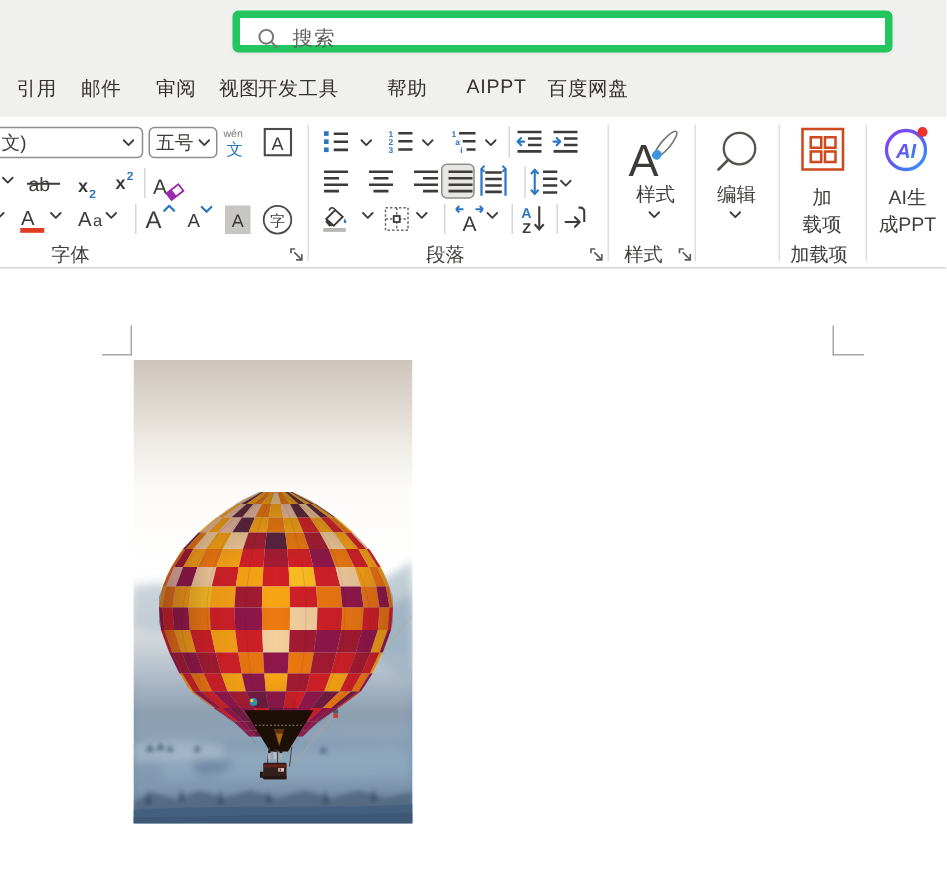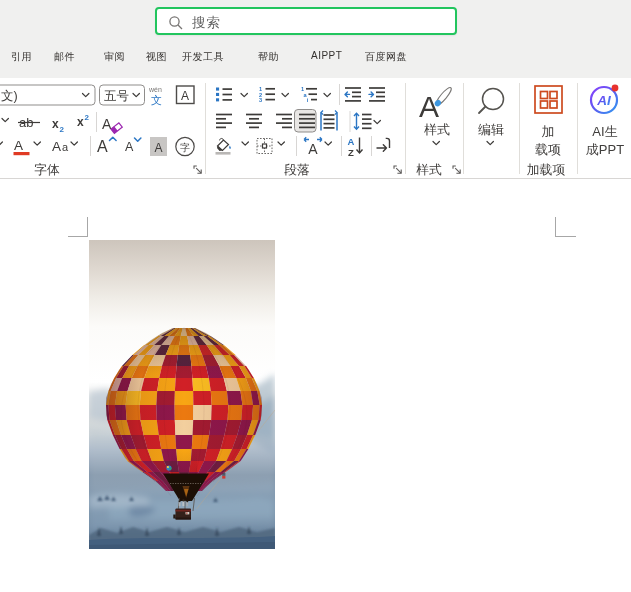--- a/index.html
+++ b/index.html
@@ -1,26 +1,26 @@
 <!DOCTYPE html>
 <html><head>
 <meta charset="utf-8">
 <style>
 * { margin:0; padding:0; box-sizing:border-box; }
 html,body { width:631px; height:592px; overflow:hidden; background:#fff;
   font-family:"Liberation Sans", sans-serif; }
 #app { position:relative; width:631px; height:592px; }
 
 #topbar { position:absolute; left:0; top:0; width:631px; height:78px; background:#f0f0ef; }
-#search { position:absolute; left:155px; top:7px; width:302px; height:28px; background:#fff;
-  border:2px solid #22c55e; border-radius:4px; box-shadow:0 1px 2px rgba(0,0,0,0.06); }
+#search { position:absolute; left:155px; top:7px; width:440px; height:28px; background:#fff;
+  border:5px solid #22c55e; border-radius:4px; box-shadow:0 1px 2px rgba(0,0,0,0.06); }
 #search .stxt { position:absolute; left:35px; top:5px; font-size:13.5px; color:#616161; letter-spacing:1px;}
 #search svg { position:absolute; left:11px; top:6px; }
 
-.tab { position:absolute; top:50px; font-size:10px; color:#33302e; letter-spacing:0.5px; }
+.tab { position:absolute; top:50px; font-size:13px; color:#33302e; letter-spacing:0.5px; }
 
 #ribbon { position:absolute; left:0; top:78px; width:631px; height:101px; background:#fff;
   border-bottom:1px solid #d8d6d4; }
 
 #doc { position:absolute; left:0; top:180px; width:631px; height:412px; background:#ffffff; }
 .crop { position:absolute; background:#a7a7a7; }
 #pic { position:absolute; left:89px; top:60px; width:186px; height:309px; }
 </style>
 </head>
 <body>
@@ -30,21 +30,21 @@
     <svg width="16" height="16" viewBox="0 0 16 16">
           <circle cx="6.5" cy="6.5" r="4.6" fill="none" stroke="#767472" stroke-width="1.3"></circle>
           <line x1="10" y1="10" x2="14" y2="14" stroke="#767472" stroke-width="1.3"></line>
         </svg>
     <span class="stxt">搜索</span>
   </div>
   <span class="tab" style="left:11px;">引用</span>
   <span class="tab" style="left:54px;font-family:Liberation Mono, monospace;">邮件</span>
   <span class="tab" style="left:104px;">审阅</span>
   <span class="tab" style="left:146px;font-family:Liberation Mono, monospace;">视图</span>
-  <span class="tab" style="left:182px;">开发工具</span>
+  <span class="tab" style="left:172px;">开发工具</span>
   <span class="tab" style="left:258px;">帮助</span>
   <span class="tab" style="left:311px;">AIPPT</span>
   <span class="tab" style="left:365px;">百度网盘</span>
 </div>
 <div id="ribbon">
 <svg width="631" height="101" viewBox="0 0 631 101" font-family="Liberation Sans, sans-serif" style="position:absolute;left:0;top:0;">
         <rect x="-60" y="7" width="155" height="20" rx="3.5" fill="#fff" stroke="#8f8d8b"></rect>
 <text x="1" y="21.5" font-size="12.5" fill="#3d3b39">文)</text>
 <path d="M82.5,15.5 l3.2,3.2 l3.2,-3.2" fill="none" stroke="#3d3b39" stroke-width="1.2" stroke-linecap="round" stroke-linejoin="round"></path>
 <rect x="99.5" y="7" width="45" height="20" rx="3.5" fill="#fff" stroke="#8f8d8b"></rect>

